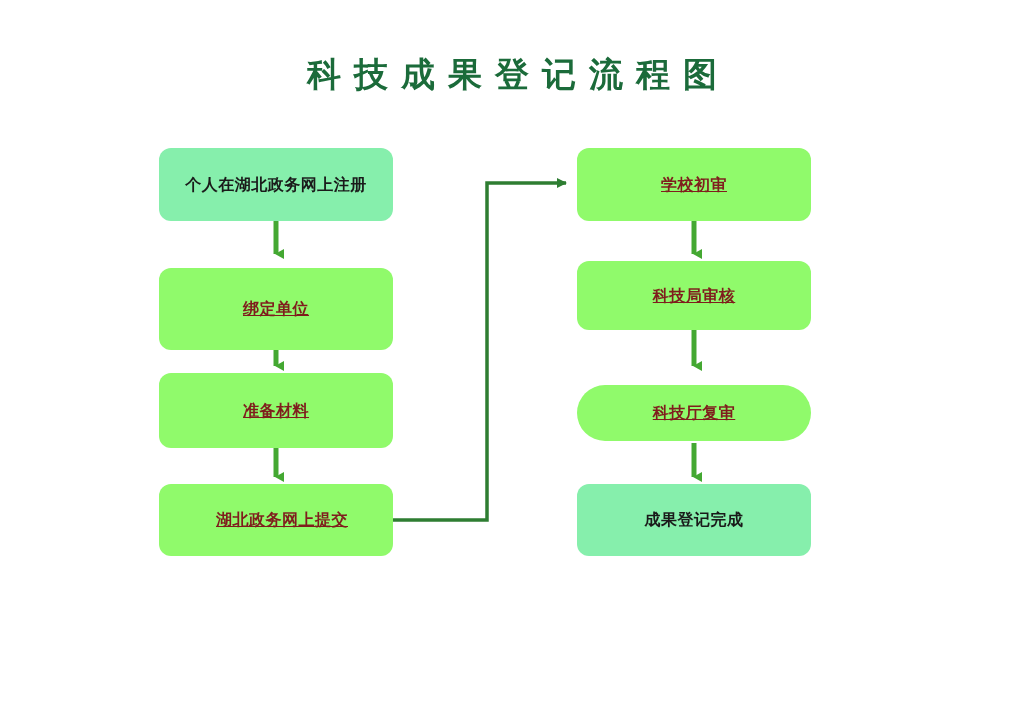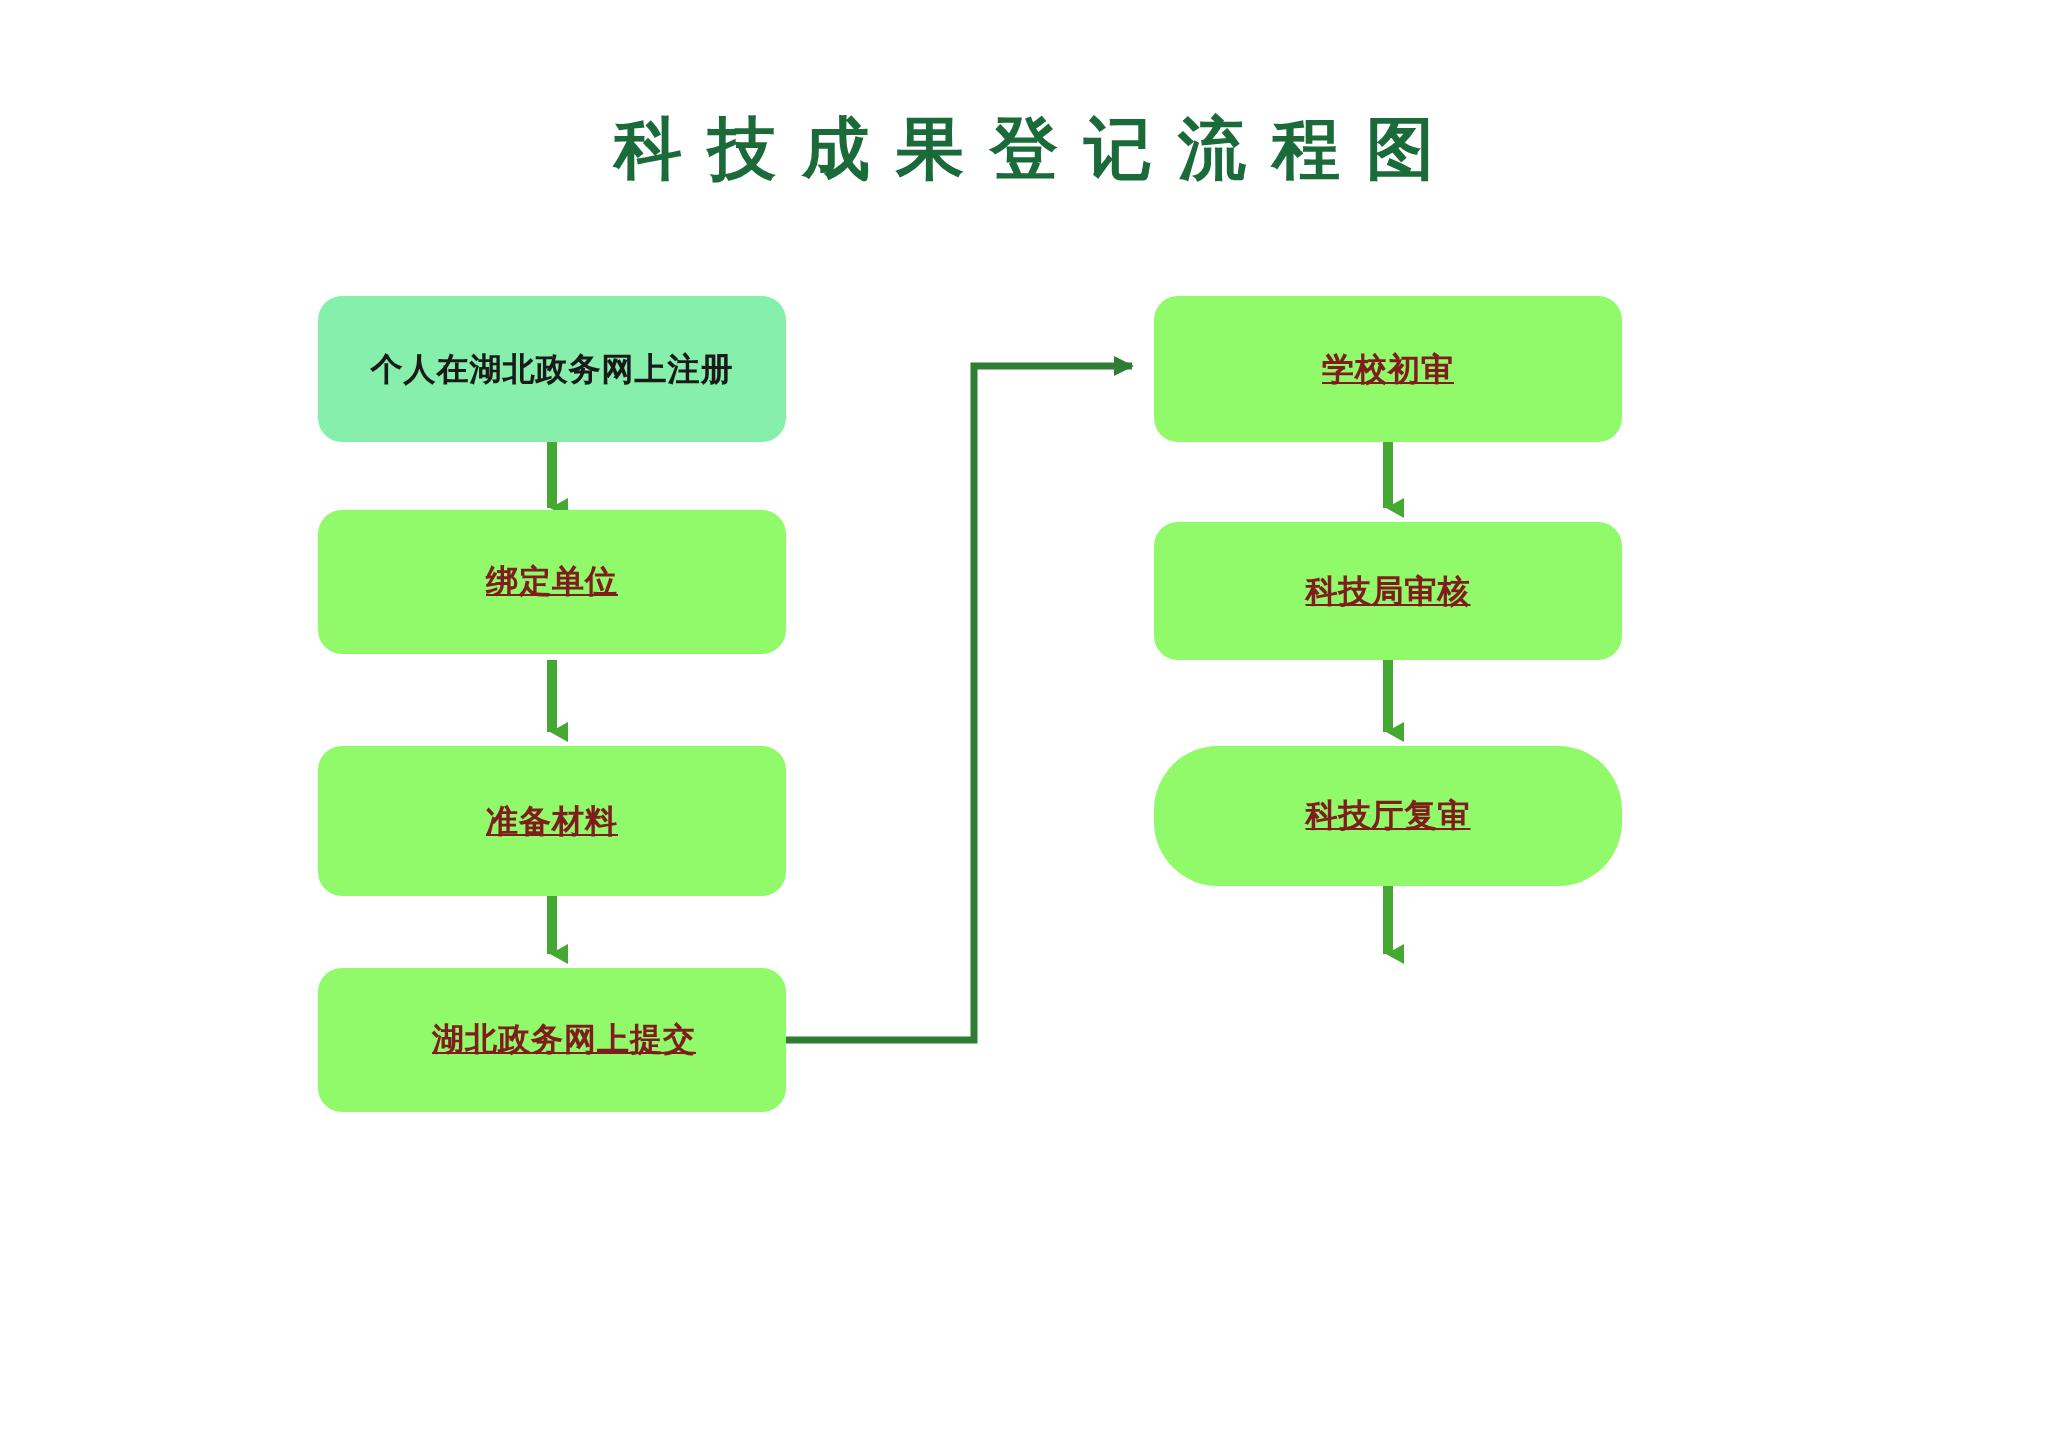--- a/index.html
+++ b/index.html
@@ -100,26 +100,27 @@
     <g stroke="#44a832" stroke-width="5" fill="none">
       <line x1="694" y1="330" x2="694" y2="366" marker-end="url(#arrow-down)"></line>
     </g>
     <g stroke="#44a832" stroke-width="5" fill="none">
       <line x1="694" y1="443" x2="694" y2="477" marker-end="url(#arrow-down)"></line>
     </g>
   </svg>
 
   <div class="node terminal" style="left:159px; top:148px; width:234px; height:73px;">个人在湖北政务网上注册</div>
 
-  <div class="node process" style="left:159px; top:255px; width:234px; height:72px;">绑定单位</div>
+  <div class="node process" style="left:159px; top:268px; width:234px; height:82px;">绑定单位</div>
 
   <div class="node process" style="left:159px; top:373px; width:234px; height:75px;">准备材料</div>
 
   <div class="node process" style="left:159px; top:484px; width:234px; height:72px;padding-left:12px;">湖北政务网上提交</div>
 
   <div class="node process" style="left:577px; top:148px; width:234px; height:73px;">学校初审</div>
 
   <div class="node process" style="left:577px; top:261px; width:234px; height:69px;">科技局审核</div>
 
-  <div class="node process" style="left:577px; top:373px; width:234px; height:70px;border-radius:32px;">科技厅复审</div>
+  <div class="node process" style="left:577px; top:385px; width:234px; height:56px;border-radius:32px;">科技厅复审</div>
 
+  <div class="node terminal" style="left:577px; top:484px; width:234px; height:72px;">成果登记完成</div>
 
 </div>
 
 </body></html>

